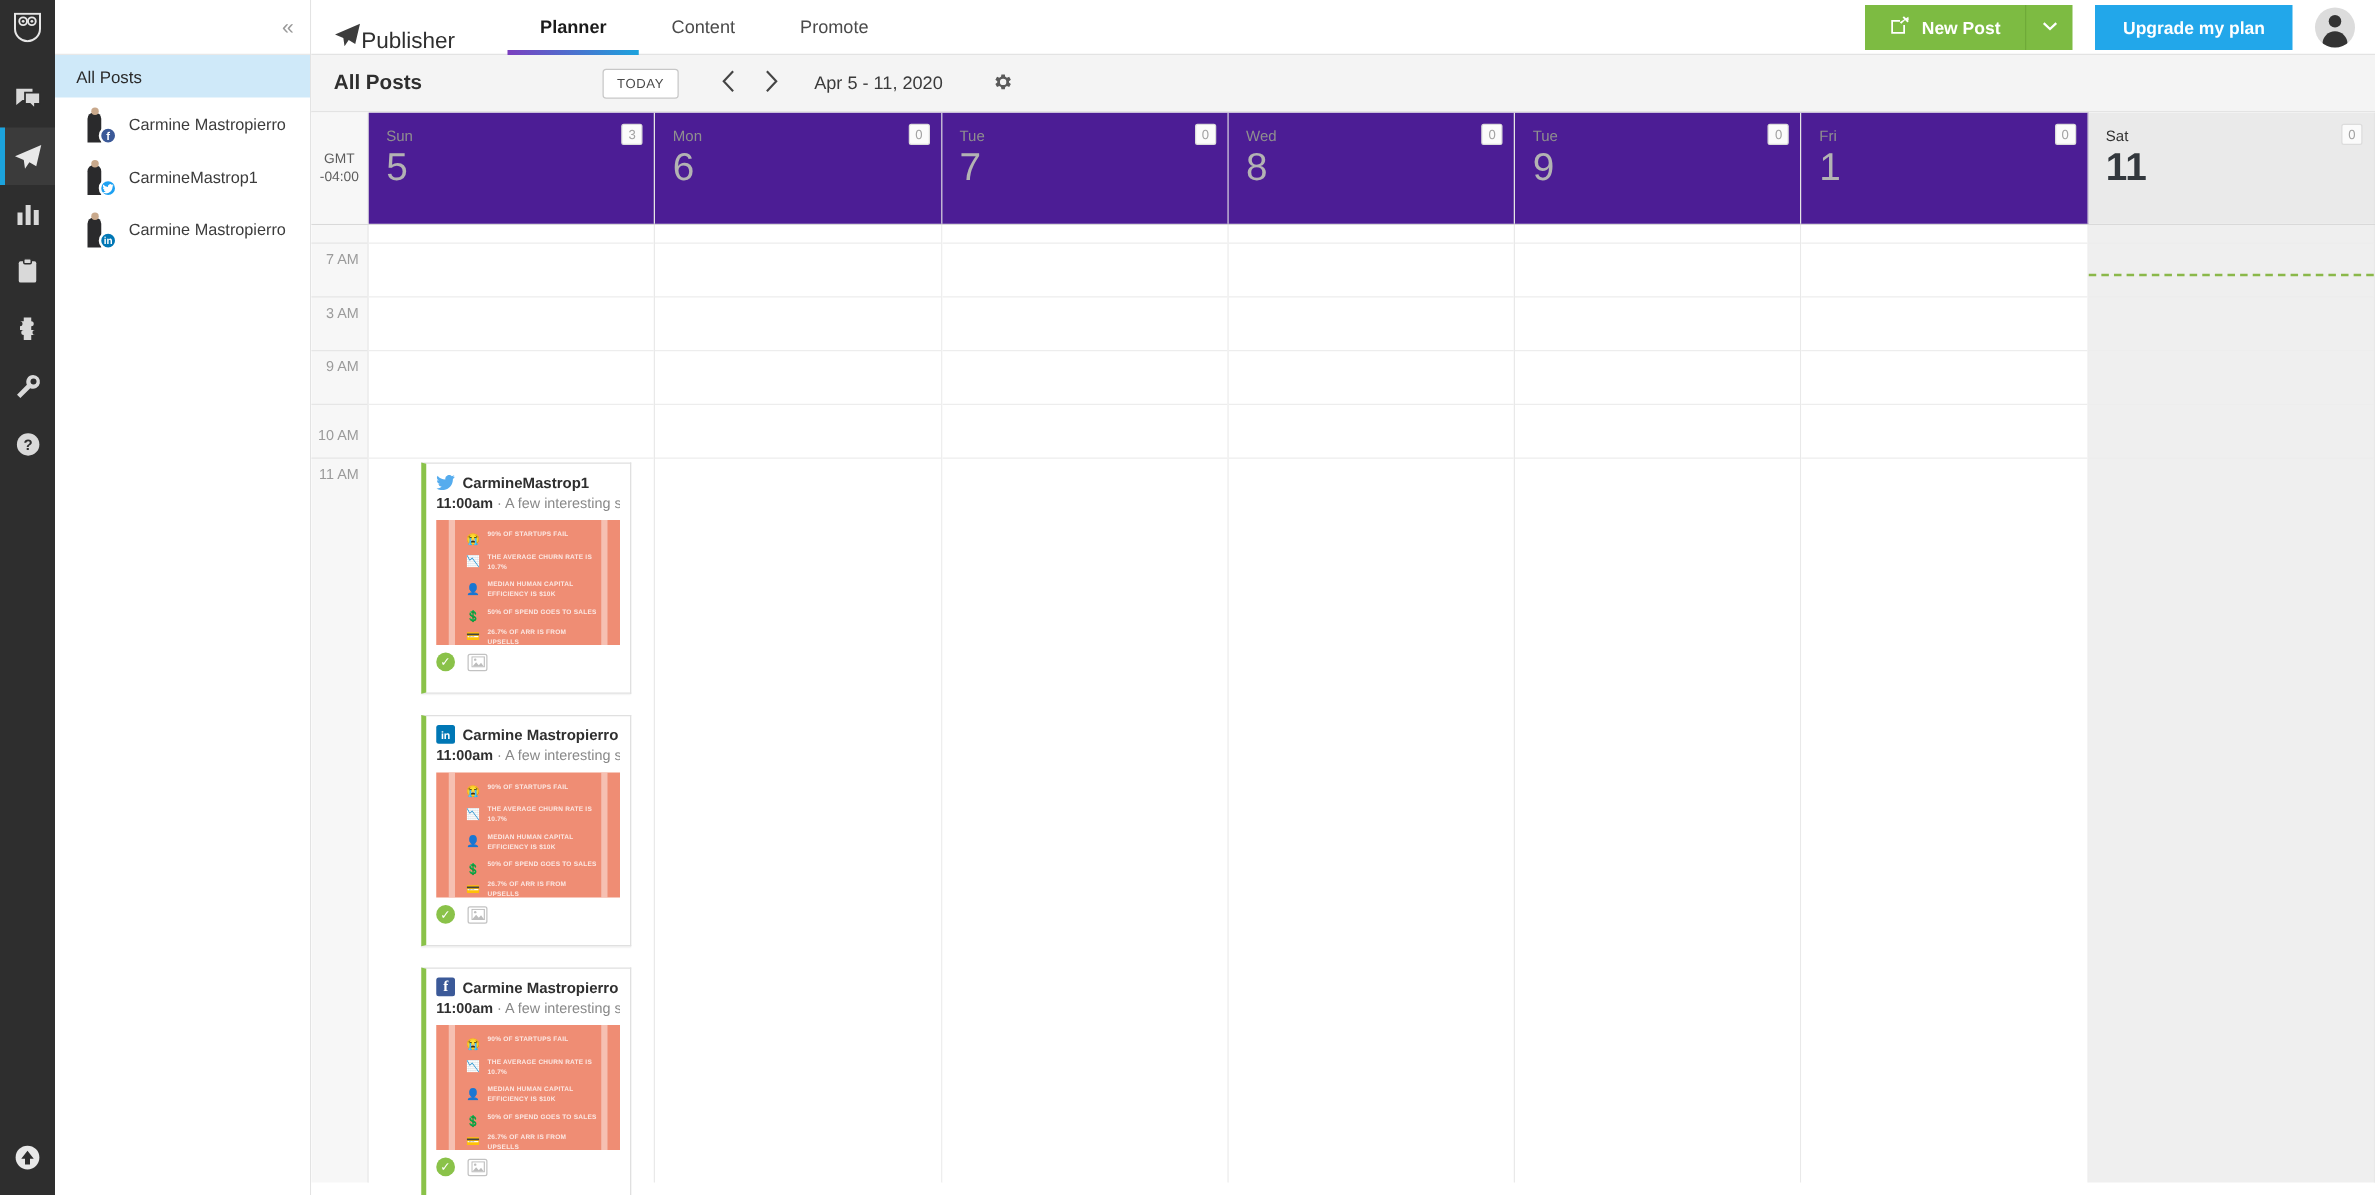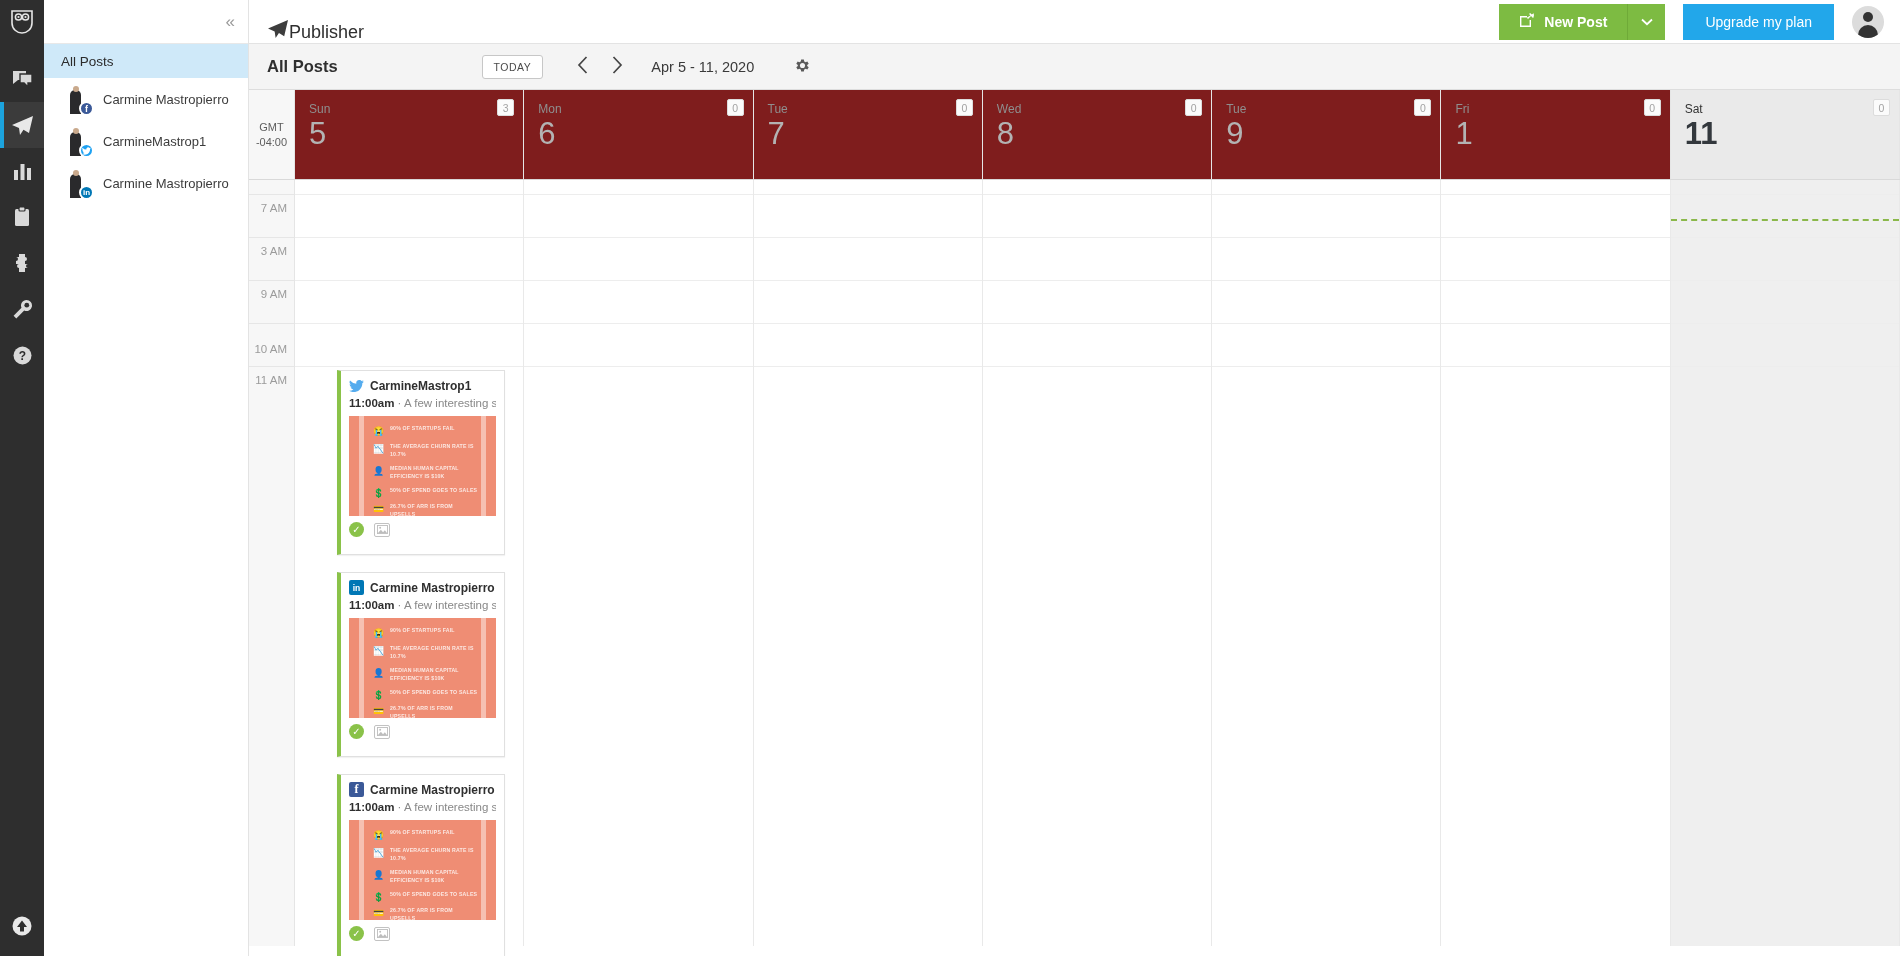--- a/index.html
+++ b/index.html
@@ -110,21 +110,21 @@
     background: #7dbb42; color: #fff; font-weight: bold; font-size: 14px;
     height: 36px; display: flex; align-items: center; gap: 9px; padding: 0 20px;
     border: none; cursor: pointer;
   }
   .btn-newpost-caret {
     background: #7dbb42; color: #fff; width: 38px; height: 36px; border: none;
     border-left: 1px solid #6faa38; cursor: pointer; font-size: 11px;
     display: flex; align-items: center; justify-content: center;
   }
   .btn-upgrade {
-    background: #22a7ea; color: #fff; font-weight: normal; font-size: 14px;
+    background: #22a7ea; color: #fff; font-weight: bold; font-size: 14px;
     height: 36px; padding: 0 22px; border: none; cursor: pointer; margin-left: 18px;
   }
   .user-avatar {
     width: 32px; height: 32px; border-radius: 50%; background: #dcdcdc; margin-left: 18px;
     position: relative; overflow: hidden; cursor: pointer;
   }
   .user-avatar:before {
     content: ""; position: absolute; left: 11px; top: 6px; width: 10px; height: 10px;
     border-radius: 50%; background: #333;
   }
@@ -155,21 +155,21 @@
   
   .cal-wrap { flex: 1 1 auto; position: relative; overflow: hidden; background: #fff; }
   .cal-head { display: flex; border-bottom: 1px solid #d9d9d9; height: 90px; background: #f7f7f7; }
   .gutter-head {
     width: 46px; flex: 0 0 46px; border-right: 1px solid #e5e5e5;
     display: flex; flex-direction: column; align-items: center; justify-content: center;
     font-size: 11px; color: #5d5d5d; line-height: 1.35; background: #f7f7f7;
   }
   .day-head {
     flex: 1 1 0; border-right: 1px solid #e5e5e5; position: relative;
-    padding: 12px 0 0 14px; background: #7f1d1d;
+    padding: 12px 0 0 14px; background: #4c1d95;
   }
   .day-head.today { background: #eaeaea; }
   .dow { font-size: 12px; color: #8f8f8f; }
   .day-head.today .dow { color: #333; }
   .dnum { font-size: 31px; color: #b3b3b3; font-weight: 300; line-height: 1.05; margin-top: 2px; }
   .day-head.today .dnum { color: #33383d; font-weight: bold; }
   .count-badge {
     position: absolute; top: 9px; right: 9px; min-width: 17px; height: 17px;
     border: 1px solid #dcdcdc; background: #fbfbfb; color: #a3a3a3;
     font-size: 10.5px; display: flex; align-items: center; justify-content: center;
@@ -367,20 +367,31 @@
     <div class="topbar">
       <div class="brand">
         <span>
           <svg width="22" height="20" viewBox="0 0 23 21">
               <path d="M22 1 1 10l7 3 1 7 3.5-5.2L18 18z" fill="#3d3d3d"></path>
             </svg>
         </span>
         <span class="brand-title">Publisher</span>
       </div>
 
+      <div class="tabs">
+        <div class="tab active">
+          <span>Planner</span>
+        </div>
+        <div class="tab">
+          <span>Content</span>
+        </div>
+        <div class="tab">
+          <span>Promote</span>
+        </div>
+      </div>
 
       <div class="top-right">
         <button class="btn-newpost">
           <span>
             <svg width="16" height="16" viewBox="0 0 16 16">
               <path d="M1 4h7v1.4H2.4v8.2h8.2V8H12v7H1z" fill="#fff"></path>
               <path d="M14.7 1.3 15 4l-2.7-.3L9 7l-1.2-1.2z" fill="#fff"></path>
               <path d="M10.6 1.5 14.5 5.4" stroke="#fff" stroke-width="1.5"></path>
             </svg>
           </span>

